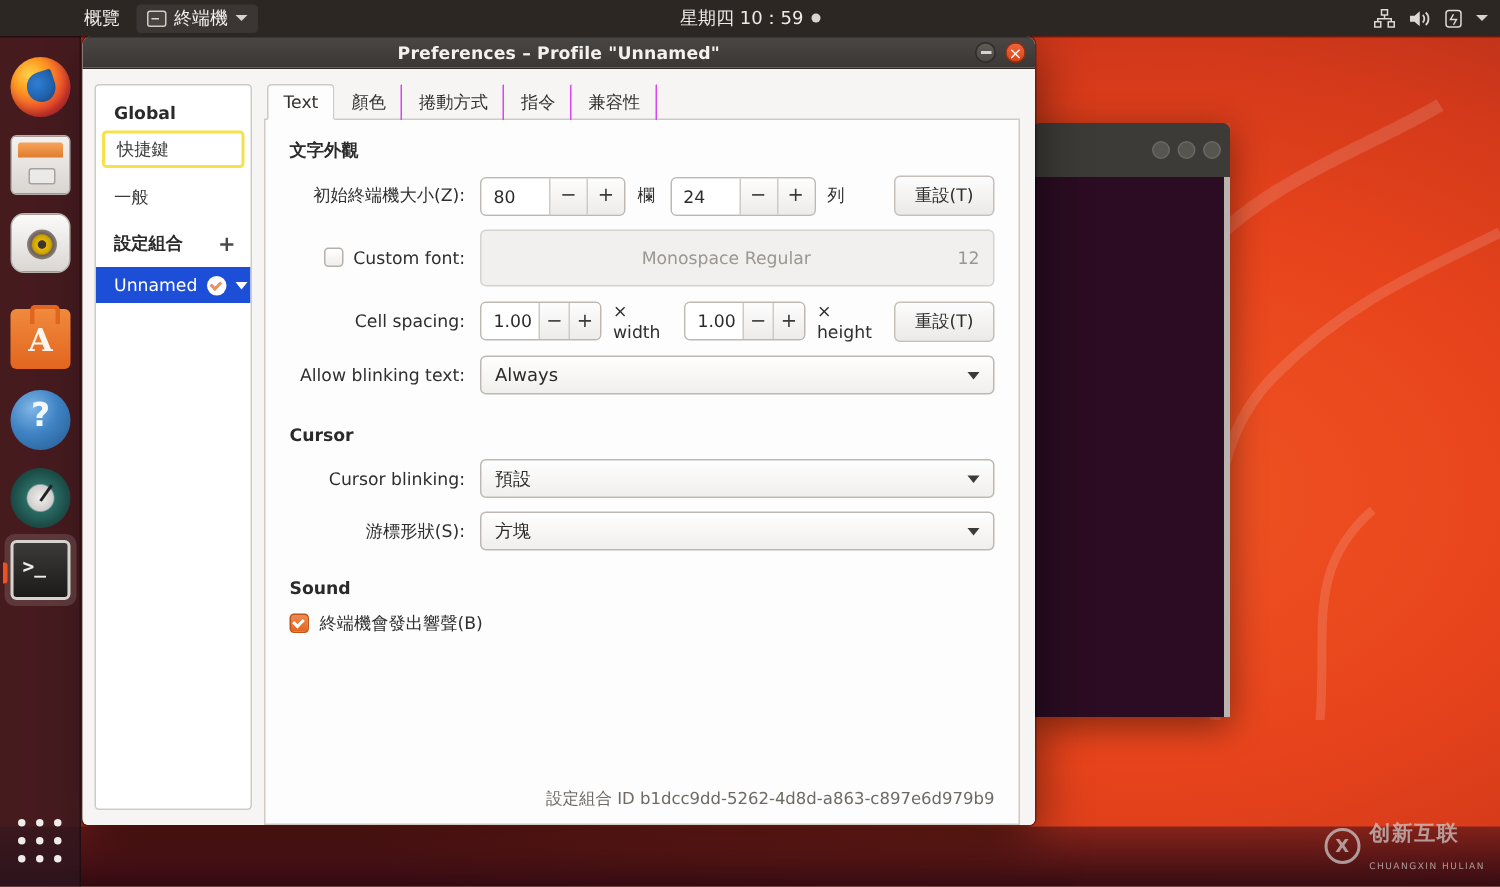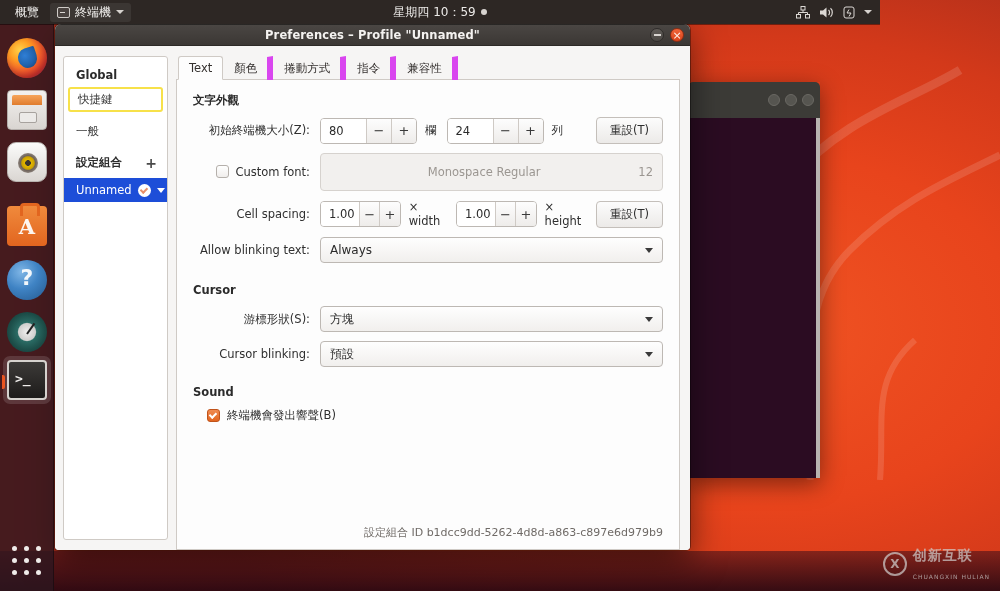--- a/index.html
+++ b/index.html
@@ -21,25 +21,26 @@
     position: absolute; left: 700px; top: 60px; width: 300px; height: 420px;
     opacity: .13;
   }
   #wall-bottom-band {
     position: absolute; left: 0; bottom: 0; width: 1000px; height: 40px;
     background: linear-gradient(180deg, rgba(60,12,25,.55), rgba(40,8,18,.92));
   }
 
   
   #topbar {
-    position: absolute; left: 0; top: 0; width: 880px; height: 24px;
+    position: absolute; left: 0; top: 0; width: 1000px; height: 24px;
     background: #2d2724; color: #eceae8;
     display: flex; align-items: center;
     font-size: 12px; z-index: 60;
     box-shadow: 0 1px 0 rgba(0,0,0,.45);
+    padding-left: 41px;
   }
   #topbar .tb-left { display: flex; align-items: center; padding-left: 8px; gap: 4px; }
   .tb-item {
     display: flex; align-items: center; gap: 5px;
     padding: 2px 7px; border-radius: 3px; height: 19px;
     color: #f2f0ee; white-space: nowrap;
   }
   .tb-item.activeish { background: rgba(255,255,255,.07); }
   #topbar .tb-center {
     position: absolute; left: 0; right: 0; text-align: center;
@@ -216,21 +217,21 @@
   #main-pane { flex: 1; padding: 10px 10px 0 0; display: flex; flex-direction: column; min-width: 0; }
   #tabs {
     display: flex; align-items: flex-end; gap: 0; height: 24px; flex: none;
     border-bottom: 1px solid #cfcac5; padding-left: 2px;
   }
   .tab {
     font-size: 11.5px; color: #35312f; padding: 4px 10px 4px 10px;
     border: 1px solid transparent; border-bottom: none; position: relative; top: 1px;
     white-space: nowrap;
   }
-  .tab:not(.active) { border-right: 6px solid #d946ef; }
+  .tab:not(.active) { border-right: 1px solid #d946ef; }
   .tab.active {
     background: #fdfdfd; border: 1px solid #cfcac5; border-bottom: 1px solid #fdfdfd;
     border-radius: 3px 3px 0 0;
   }
   #tabpanel {
     flex: 1; background: #fdfdfd; border: 1px solid #cfcac5; border-top: none;
     padding: 13px 16px 8px 16px; position: relative; min-height: 0;
   }
   .sec-title { font-size: 11.5px; font-weight: bold; color: #2b2b2b; margin-bottom: 9px; }
   .sec-title.gap { margin-top: 20px; }
@@ -280,21 +281,21 @@
   .fontbox .fname { flex: 1; text-align: center; }
   .combo {
     flex: 1; height: 26px; border: 1px solid #bdb8b3; border-radius: 4px;
     background: linear-gradient(180deg,#fefefe,#f1efed);
     display: flex; align-items: center; padding: 0 9px; font-size: 12px; color: #2b2b2b;
   }
   .combo .tri {
     margin-left: auto; width: 0; height: 0;
     border-left: 4px solid transparent; border-right: 4px solid transparent; border-top: 5px solid #3a3a3a;
   }
-  .sound-row { display: flex; align-items: center; margin-left: 14px; }
+  .sound-row { display: flex; align-items: center; margin-left: 0; }
   #profile-id {
     position: absolute; right: 16px; bottom: 9px;
     font-size: 11px; color: #6f6a66;
   }
   #prefs-footer {
     height: 46px; flex: none; display: flex; align-items: center;
     padding: 0 12px 0 12px; background: #f6f5f4;
   }
   #btn-close-dialog { margin-left: auto; }
 
@@ -500,31 +501,31 @@
           <div class="flabel">Allow blinking text:</div>
           <div class="combo">
             <span>Always</span>
             <span class="tri"></span>
           </div>
         </div>
 
         <div class="sec-title gap">Cursor</div>
 
         <div class="frow">
+          <div class="flabel">Cursor blinking:</div>
+          <div class="combo">
+            <span>預設</span>
+            <span class="tri"></span>
+          </div>
+        </div>
+
+        <div class="frow">
           <div class="flabel">游標形狀(S):</div>
           <div class="combo">
             <span>方塊</span>
-            <span class="tri"></span>
-          </div>
-        </div>
-
-        <div class="frow">
-          <div class="flabel">Cursor blinking:</div>
-          <div class="combo">
-            <span>預設</span>
             <span class="tri"></span>
           </div>
         </div>
 
         <div class="sec-title gap" style="margin-top:18px">Sound</div>
         <div class="sound-row">
           <span class="chk on"></span>
           <span class="chk-label">終端機會發出響聲(B)</span>
         </div>
 

